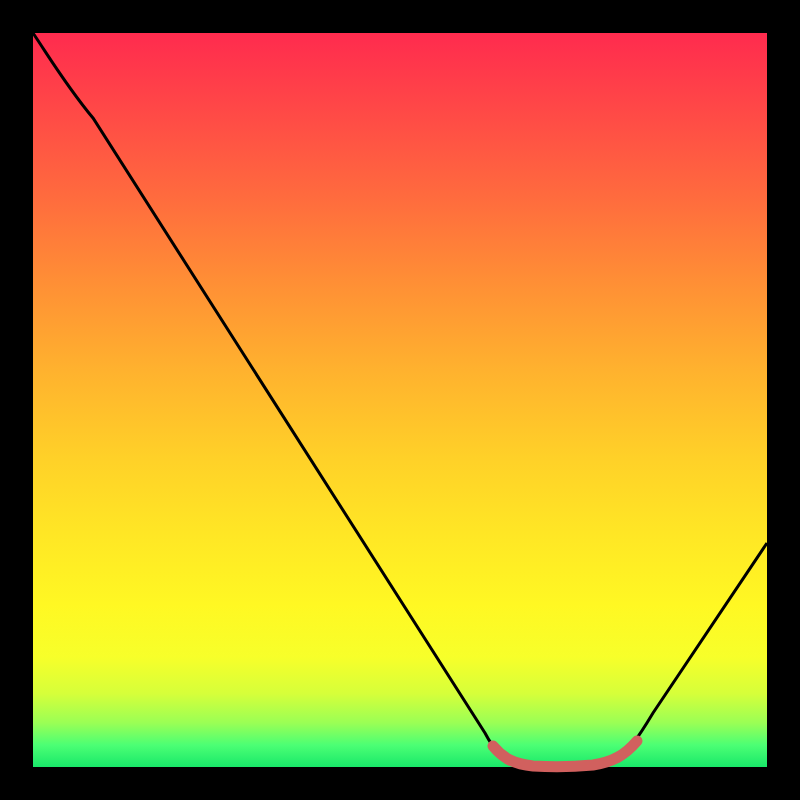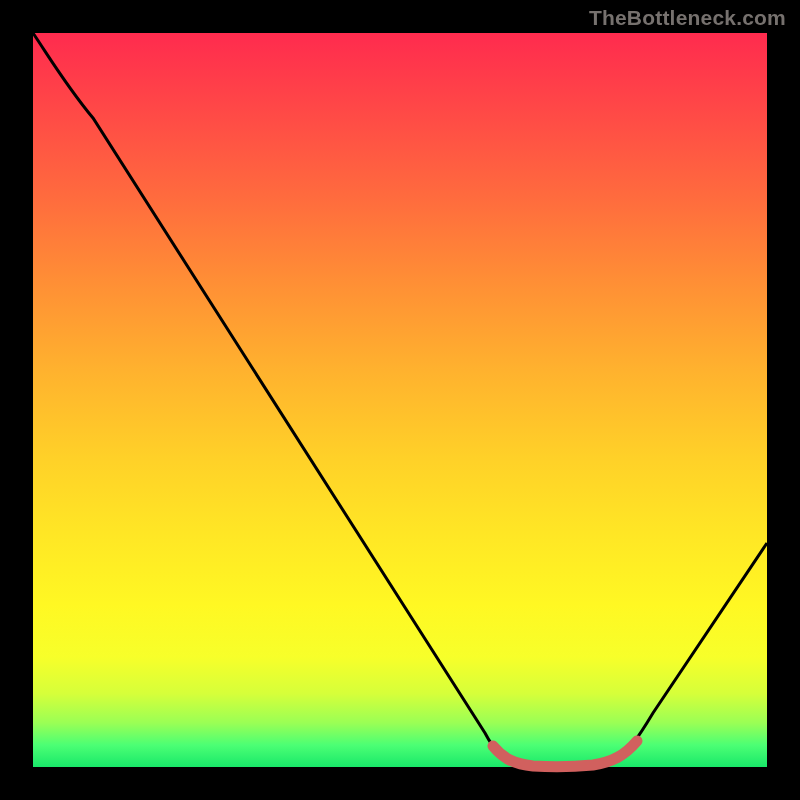--- a/index.html
+++ b/index.html
@@ -76,15 +76,14 @@
                L 734 510" fill="none" stroke="#000000" stroke-width="3"></path>
 
       <path d="M 460 713
                C 470 725, 480 731, 500 733
                Q 530 735, 560 732
                C 580 729, 592 722, 604 708" fill="none" stroke="#d1605e" stroke-width="11" stroke-linecap="round"></path>
     </svg>
 
   </div>
 
-  <div class="watermark">TheBottleneck.com</div>
 
 </div>
 
 </body></html>

